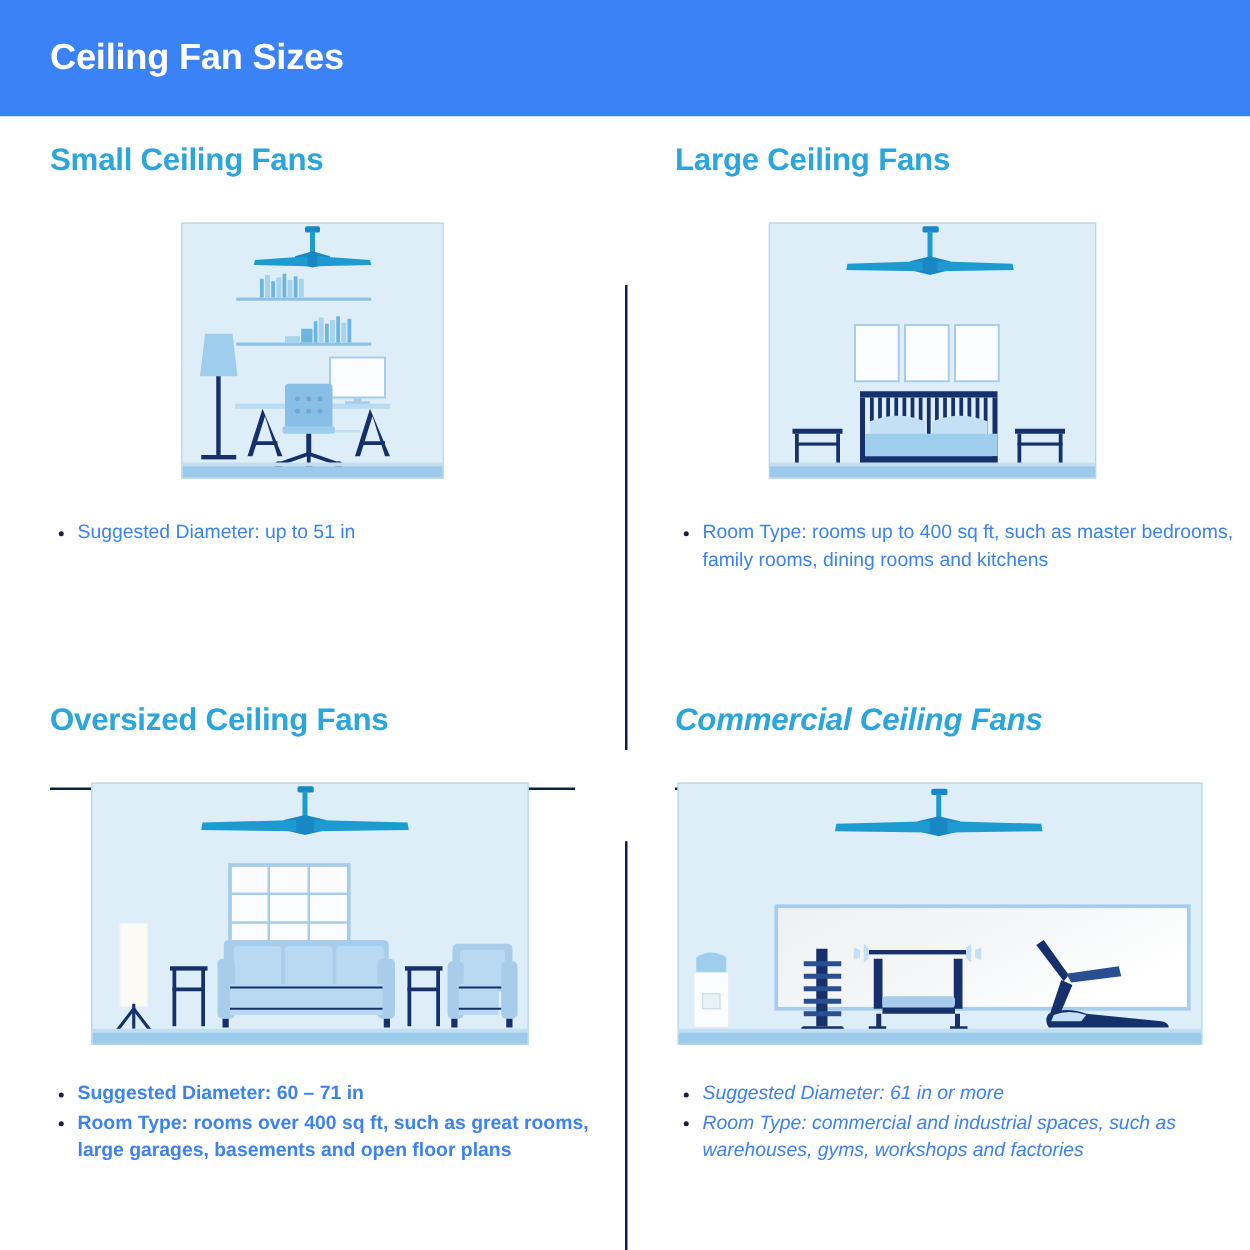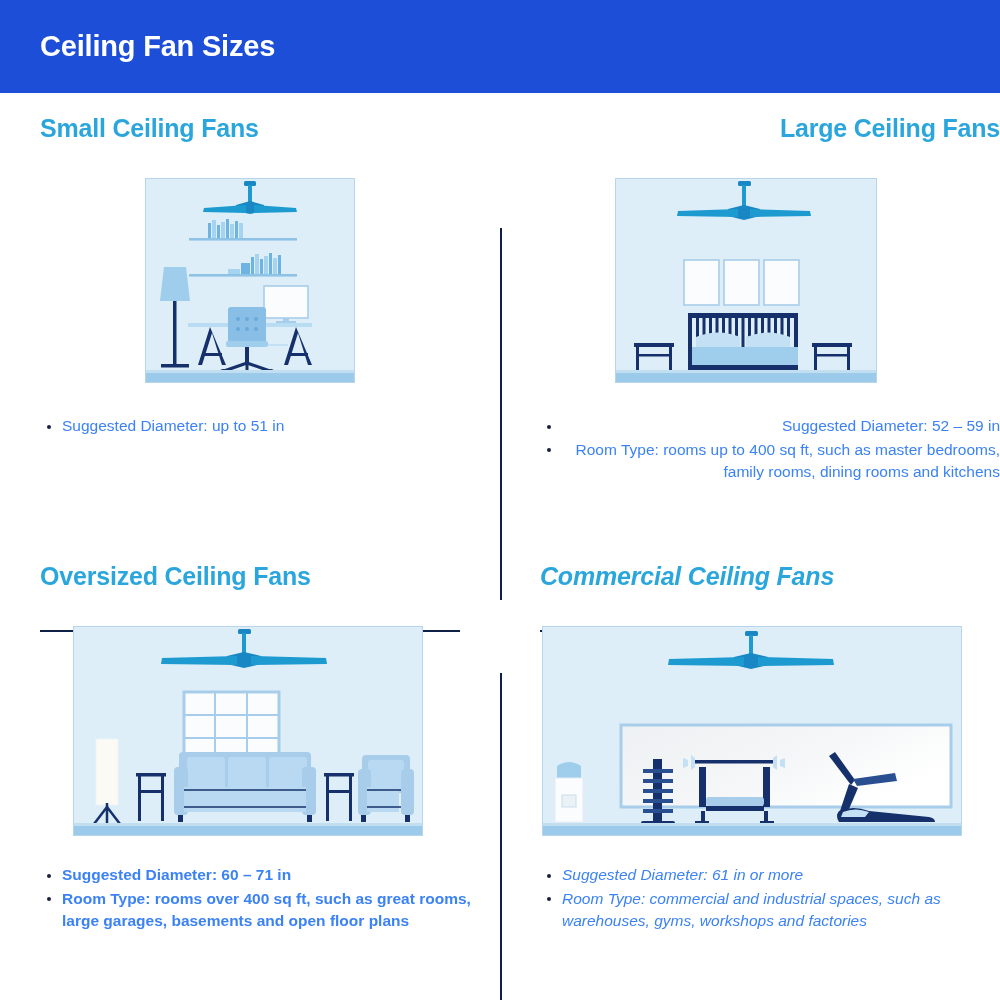--- a/index.html
+++ b/index.html
@@ -7,34 +7,34 @@
     width: 1000px; height: 1000px;
     background: #ffffff;
     font-family: "Liberation Sans", sans-serif;
     overflow: hidden;
   }
   .page { position: relative; width: 1000px; height: 1000px; background: #ffffff; }
 
   
   .header {
     position: absolute; left: 0; top: 0; width: 1000px; height: 93px;
-    background: #1d4ed8;
+    background: #3b82f6;
     display: flex; align-items: center; text-align: right;
   }
   .header-title {
     color: #ffffff;
     font-size: 29px; font-weight: bold; letter-spacing: -0.2px;
     margin-left: 40px;
   }
 
   
   .grid { position: absolute; left: 0; top: 93px; width: 1000px; height: 907px; }
   .quad { position: absolute; width: 460px; }
   .q-tl { left: 40px;  top: 20px; }
-  .q-tr { left: 540px; top: 20px; text-align: right; }
+  .q-tr { left: 540px; top: 20px; }
   .q-bl { left: 40px;  top: 468px; }
   .q-br { left: 540px; top: 468px; font-style: italic; }
 
   .sec-title {
     color: #2ba6dd;
     font-size: 25px; font-weight: bold; letter-spacing: -0.2px;
     line-height: 30px;
     white-space: nowrap;
   }
 
@@ -237,21 +237,20 @@
             <rect x="198" y="168" width="3" height="25" fill="#16306b"></rect>
             <rect x="231" y="168" width="3" height="25" fill="#16306b"></rect>
             <rect x="198" y="175" width="36" height="2.5" fill="#16306b"></rect>
           </g>
         </svg>
         <div class="floor2"></div>
         <div class="floor"></div>
       </div>
 
       <ul class="bullets" style="margin-top:32px;">
-        <li>Suggested Diameter: 52 – 59 in</li>
         <li>Room Type: rooms up to 400 sq ft, such as master bedrooms, family rooms, dining rooms and kitchens</li>
       </ul>
     </div>
 
     <div class="quad q-bl">
       <div class="sec-title">Oversized Ceiling Fans</div>
 
       <div class="illus" style="margin:35px 0 0 33px; width:350px; height:210px;">
         <svg width="348" height="208" viewBox="0 0 348 208">
           <g>

